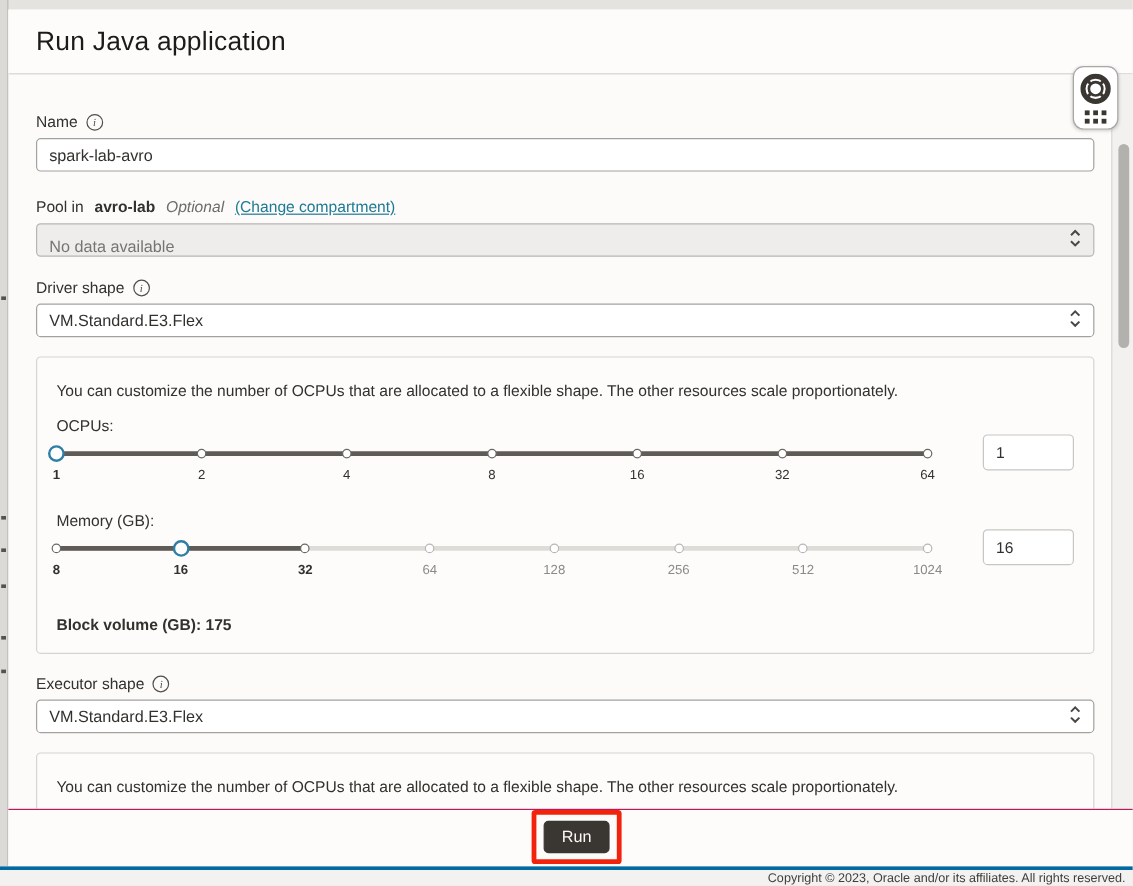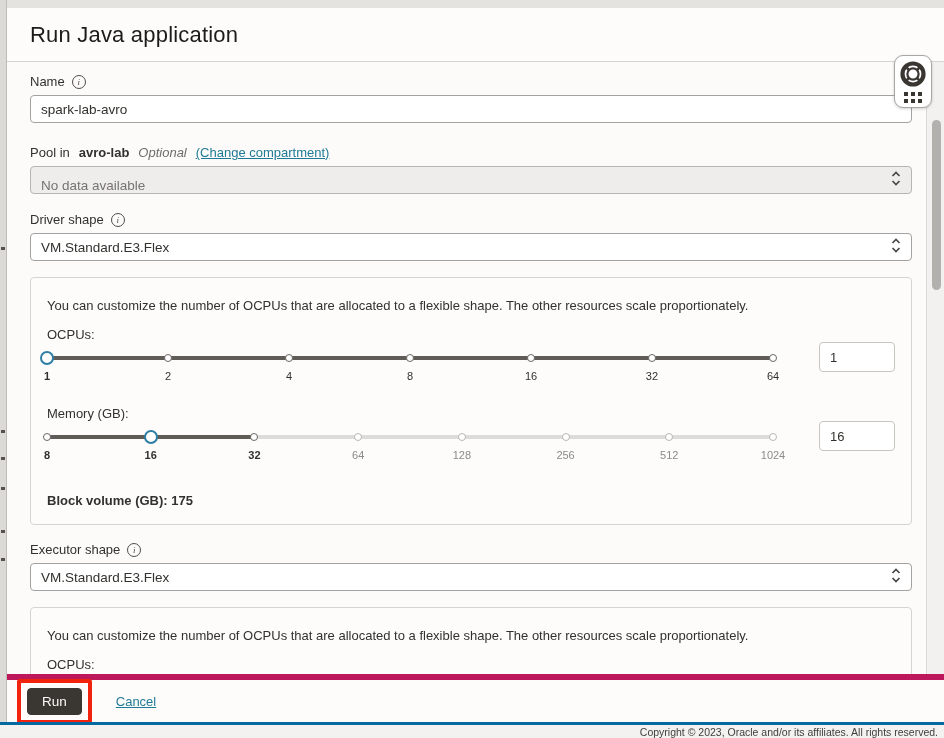--- a/index.html
+++ b/index.html
@@ -17,21 +17,21 @@
   
   .panel { position:absolute; left:7px; top:8px; right:0; bottom:16px; background:#fcfbf9; }
   .panel-header { position:absolute; left:0; right:0; top:0; height:54px; background:#fdfcfb; border-bottom:1px solid #d7d5d2; display:flex; align-items:center; padding-left:23px; }
   .panel-title { font-size:22px; font-weight:400; color:#1d1b19; letter-spacing:.2px; }
   .panel-content { position:absolute; left:0; right:18px; top:54px; bottom:48px; padding:0 14px 0 23px; overflow:hidden; }
   
   .scroll-gutter { position:absolute; right:0; top:54px; bottom:48px; width:18px; background:#f2f1ef; border-left:1px solid #dbd9d6; }
   .scroll-thumb { position:absolute; right:3px; top:58px; width:9px; height:170px; background:#b3b1ae; border-radius:5px; }
   
   .field-label { display:flex; align-items:center; gap:7px; font-size:13px; color:#33312e; }
-  .lbl-name { margin-top:12px; }
+  .lbl-name { margin-top:32px; }
   .lbl-pool { margin-top:22px; }
   .lbl-driver { margin-top:18px; }
   .lbl-exec { margin-top:17px; }
   .info-icon { display:inline-flex; align-items:center; justify-content:center; width:14px; height:14px; border:1px solid #504d4a; border-radius:50%; font:italic 9px "Liberation Serif", serif; color:#504d4a; }
   .text-input { margin-top:6px; width:100%; height:28px; border:1px solid #a4a2a0; border-radius:4px; background:#fff; font:13.5px "Liberation Sans",sans-serif; color:#33312e; padding:0 10px; }
   .select { margin-top:6px; height:28px; border:1px solid #a4a2a0; border-radius:4px; background:#fff; display:flex; align-items:center; padding:0 10px; font-size:13.5px; color:#33312e; position:relative; }
   .select.disabled { background:#efedeb; border-color:#b7b5b2; color:#76746f;align-items:flex-end; }
   .select .chevrons { position:absolute; right:10px; top:50%; transform:translateY(-50%); }
   .pool-label-extra { display:flex; align-items:flex-end; gap:9px; font-size:13px; }
   .bold { font-weight:bold; }
@@ -49,21 +49,21 @@
   .track.full { background:#5f5b57; }
   .tick { position:absolute; top:12px; width:8px; height:8px; border-radius:50%; background:#fff; border:1.5px solid #6b6763; transform:translate(-50%,-50%); }
   .tick.dim { border-color:#b9b7b4; }
   .handle { position:absolute; top:12px; width:14px; height:14px; border-radius:50%; background:#fff; border:2px solid #2e7ea5; transform:translate(-50%,-50%); z-index:2; }
   .tick-label { position:absolute; top:24px; transform:translateX(-50%); font-size:11px; color:#33312e; white-space:nowrap; }
   .tick-label.bold { font-weight:bold; }
   .tick-label.dim { color:#8c8a87; }
   .num-input { width:76px; height:30px; border:1px solid #c8c6c3; border-radius:4px; background:#fff; font:13px "Liberation Sans",sans-serif; color:#33312e; padding:0 10px; margin-top:-4px; }
   .block-volume { font-size:13px; font-weight:bold; margin-top:22px; }
   
-  .panel-footer { position:absolute; left:0; right:0; bottom:0; height:48px; background:#fdfcfb; border-top:6px solid #be185d; display:flex; align-items:center; padding-left:10px; z-index:5; }
+  .panel-footer { position:absolute; left:0; right:0; bottom:0; height:48px; background:#fdfcfb; border-top:1px solid #be185d; display:flex; align-items:center; padding-left:10px; z-index:5;flex-direction:column; }
   .run-highlight { border:4px solid #f1230d; border-radius:3px; padding:5px 6px; display:inline-flex; }
   .btn-run { background:#3a3632; color:#fbfaf9; border:1px solid #3a3632; border-radius:4px; font:13.5px "Liberation Sans",sans-serif; padding:5px 14px; cursor:pointer; }
   .btn-secondary { background:#fff; color:#33312e; border:1px solid #8c8984; border-radius:4px; font:13.5px "Liberation Sans",sans-serif; padding:5px 12px; margin-left:7px; cursor:pointer; }
   .cancel-link { margin-left:24px; font-size:13.5px; }
   
   .help-widget { position:absolute; left:894px; top:55px; width:38px; height:53px; background:#fff; border:1px solid #a9a7a4; border-radius:9px; box-shadow:0 1px 3px rgba(0,0,0,.18); display:flex; flex-direction:column; align-items:center; justify-content:center; gap:5px; z-index:6; }
   .dots-grid { display:grid; grid-template-columns:repeat(3,4px); grid-template-rows:repeat(2,4px); gap:3px; }
   .dots-grid span { background:#3a3632; }
   
   .bottom-strip { position:absolute; left:0; right:0; bottom:0; height:16px; background:#f3f2f0; border-top:3px solid #0369a1; display:flex; align-items:center; justify-content:flex-end; padding-right:6px; font-size:10.5px; color:#403e3b; z-index:7; }

